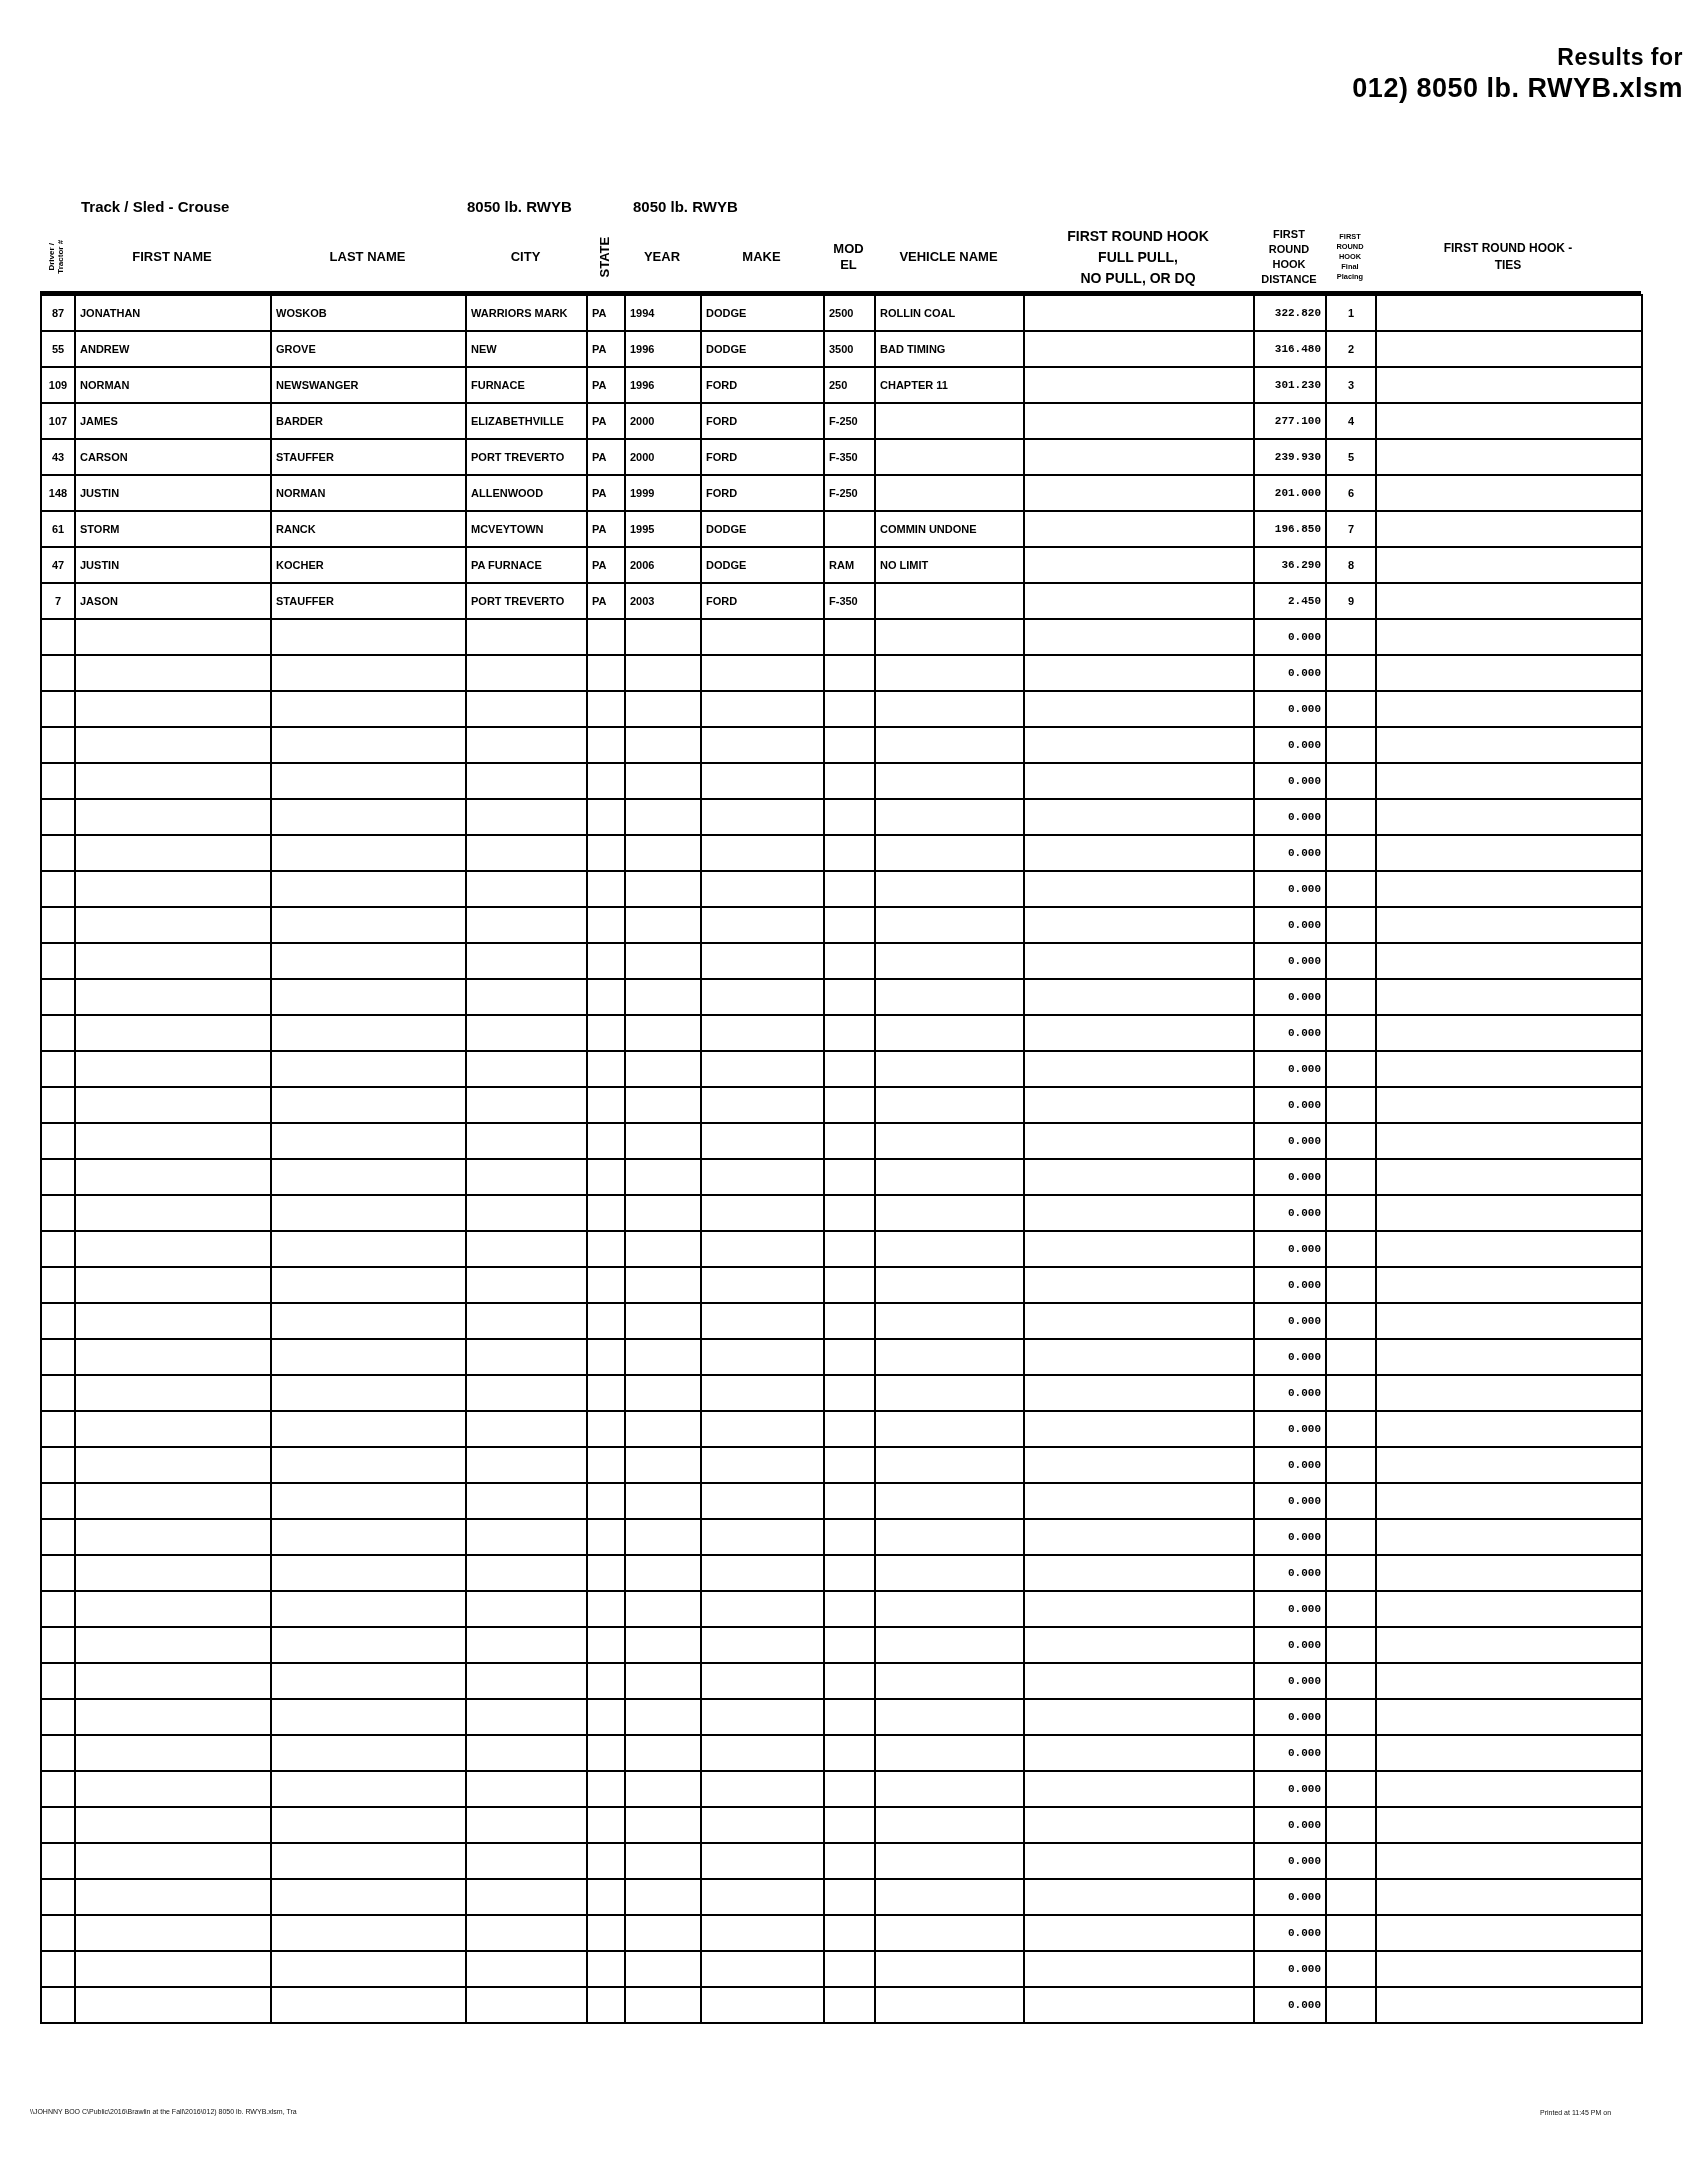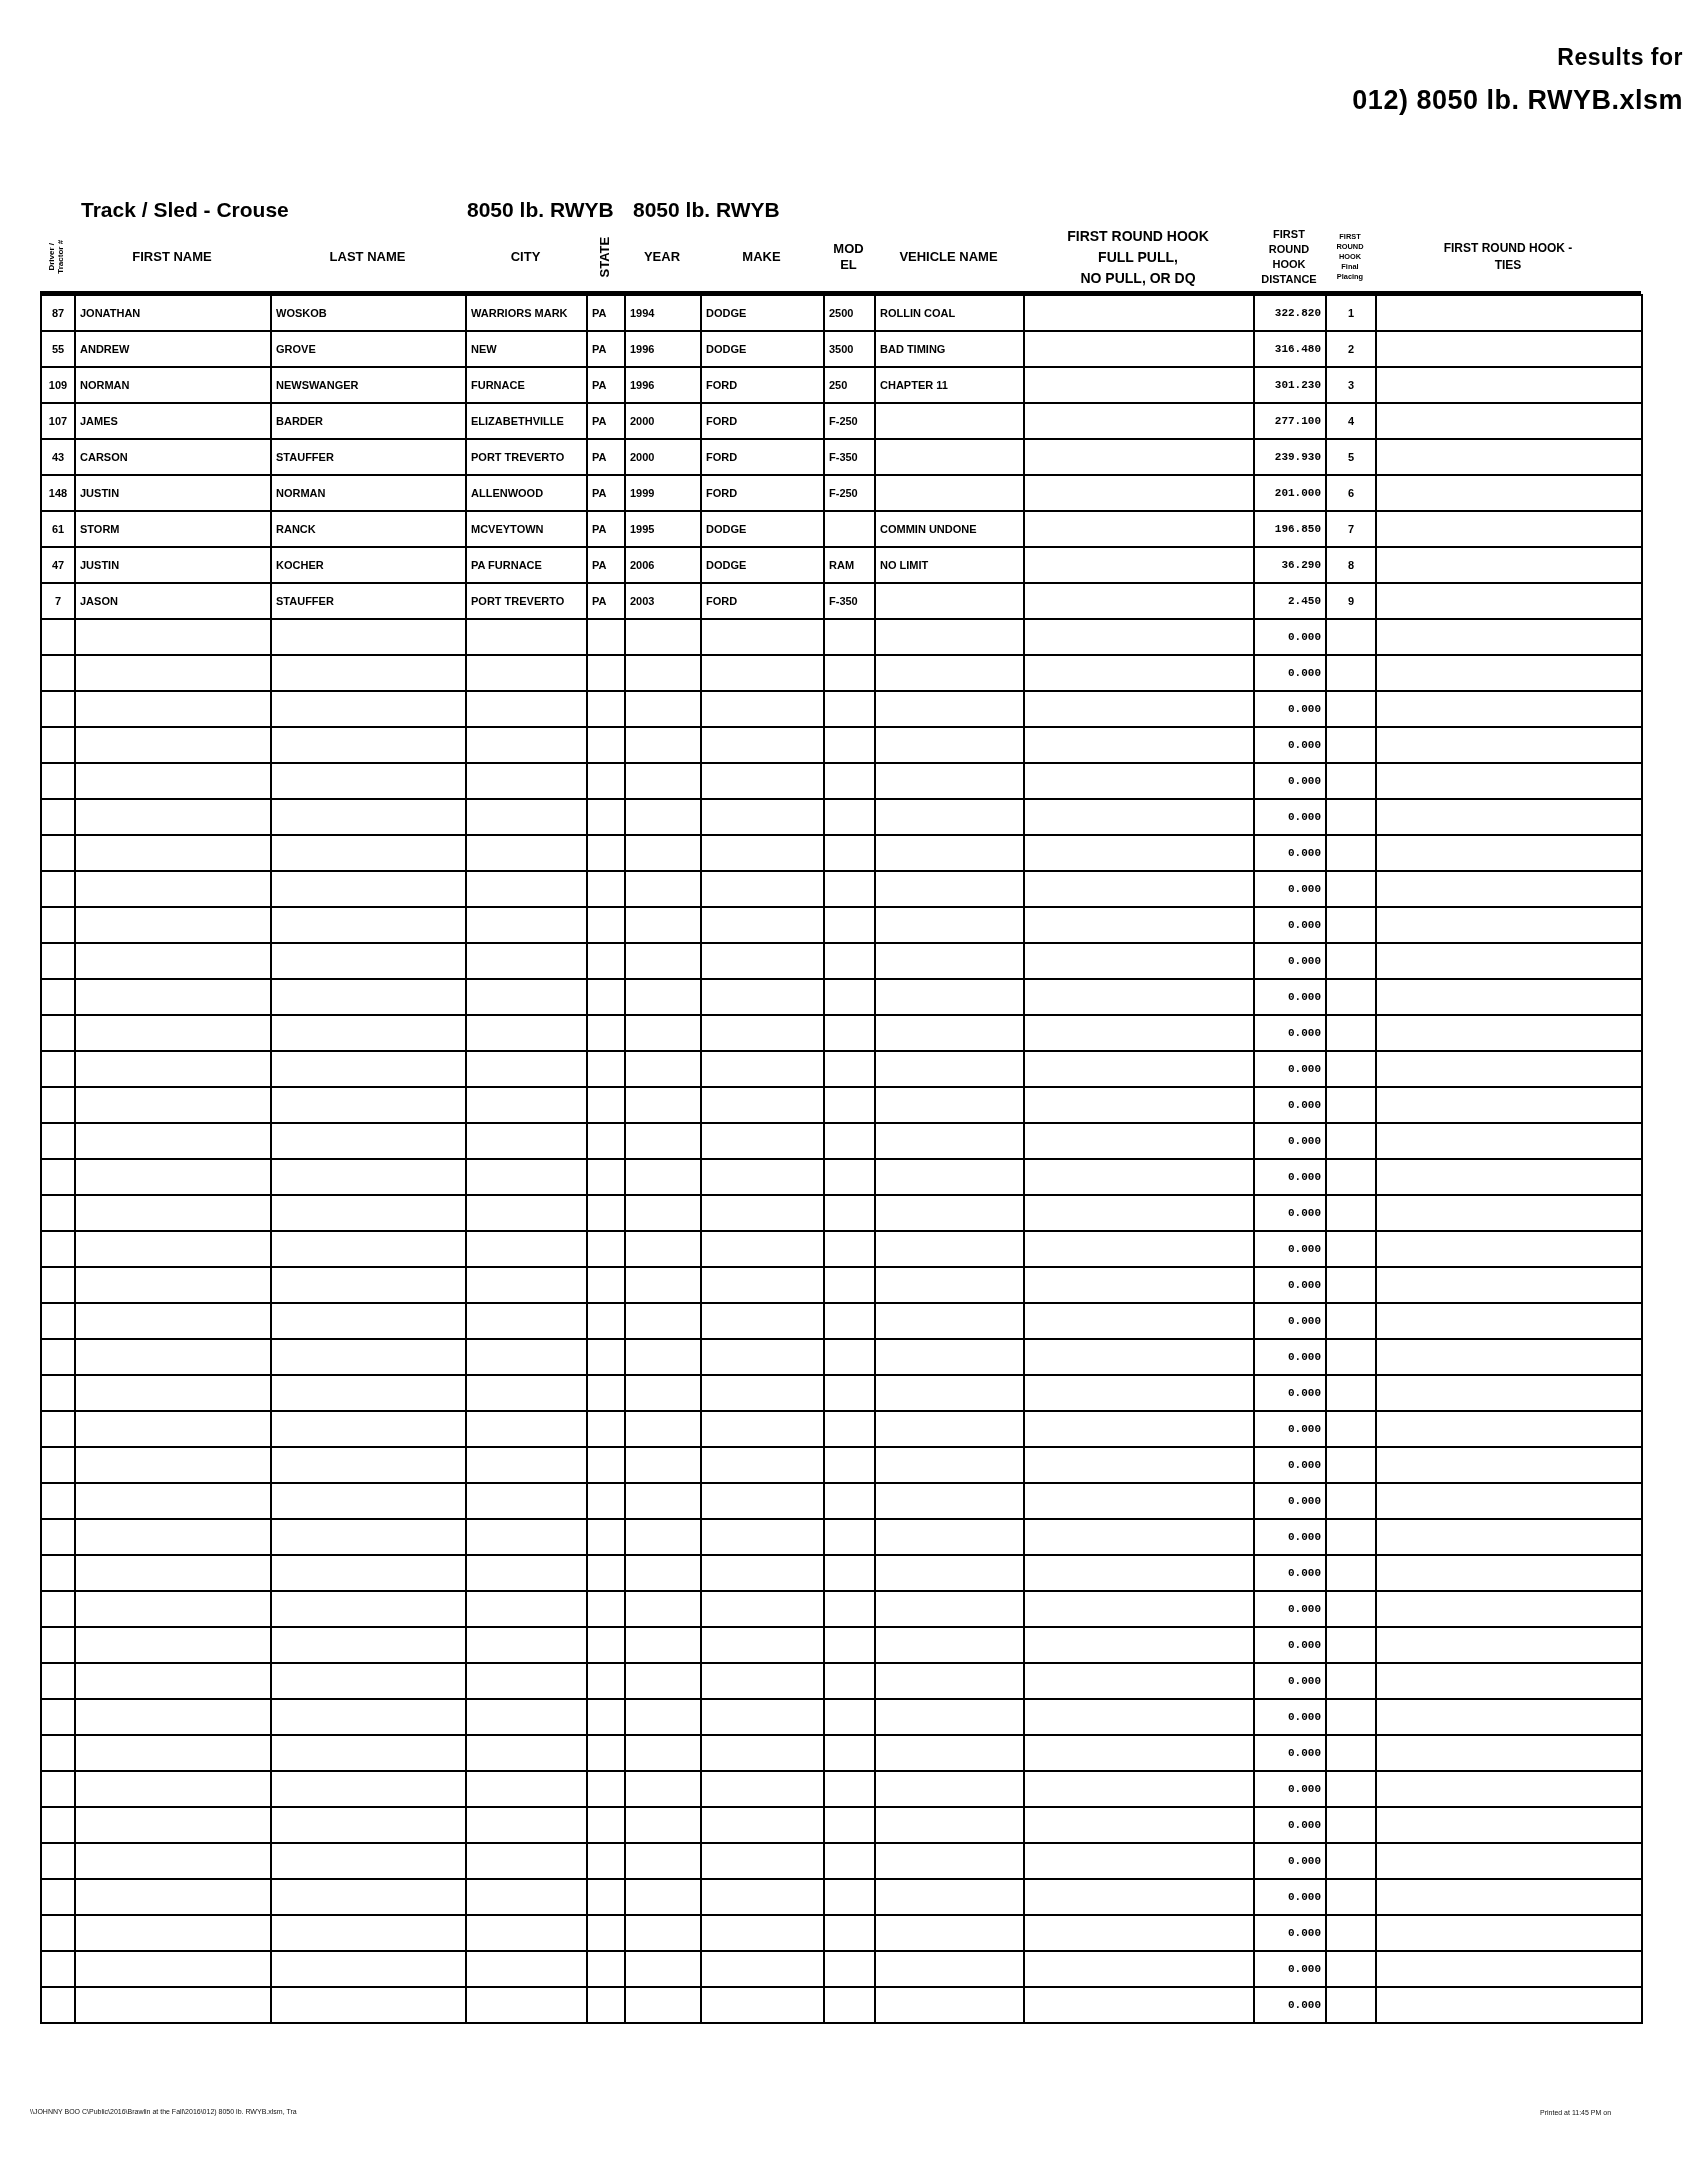--- a/index.html
+++ b/index.html
@@ -2,28 +2,28 @@
 <html><head>
 <meta charset="utf-8">
 <style>
   html,body{margin:0;padding:0;background:#fff;}
   .page{position:relative;width:1683px;height:2178px;background:#ffffff;
         font-family:"Liberation Sans", sans-serif;color:#000;overflow:hidden;}
 
   
   .title-block{position:absolute;top:44px;left:0;width:1683px;text-align:right;}
   .title-line1{font-size:23px;font-weight:bold;letter-spacing:0.5px;}
-  .title-line2{font-size:27px;font-weight:bold;margin-top:14px;letter-spacing:0.5px;}
+  .title-line2{font-size:27px;font-weight:bold;margin-top:2px;letter-spacing:0.5px;}
 
   
   .sheet{position:absolute;left:40px;top:196px;width:1601px;}
 
   
   .preheader{position:relative;height:27px;}
-  .preheader span{position:absolute;top:2px;font-size:21px;font-weight:bold;white-space:nowrap;}
+  .preheader span{position:absolute;top:2px;font-size:15px;font-weight:bold;white-space:nowrap;}
   .ph-track{left:41px;}
   .ph-class1{left:427px;}
   .ph-class2{left:593px;}
 
   
   .header-row{display:flex;align-items:stretch;height:71px;border-bottom:3px solid #000;box-sizing:border-box;}
   .hcell{display:flex;align-items:center;justify-content:center;text-align:center;
          font-weight:bold;font-size:13px;box-sizing:border-box;overflow:visible;
          white-space:pre-line;line-height:1.25;}
   .hcell .rot{transform:rotate(-90deg);white-space:pre;line-height:1.1;display:inline-block;}

